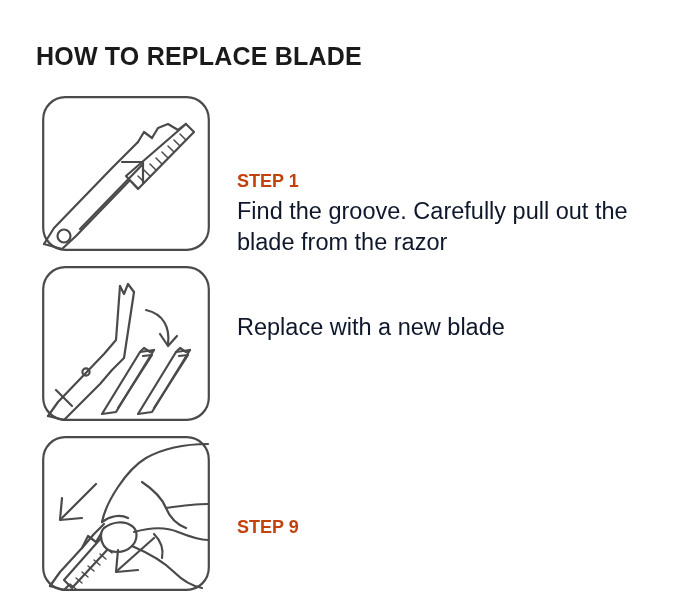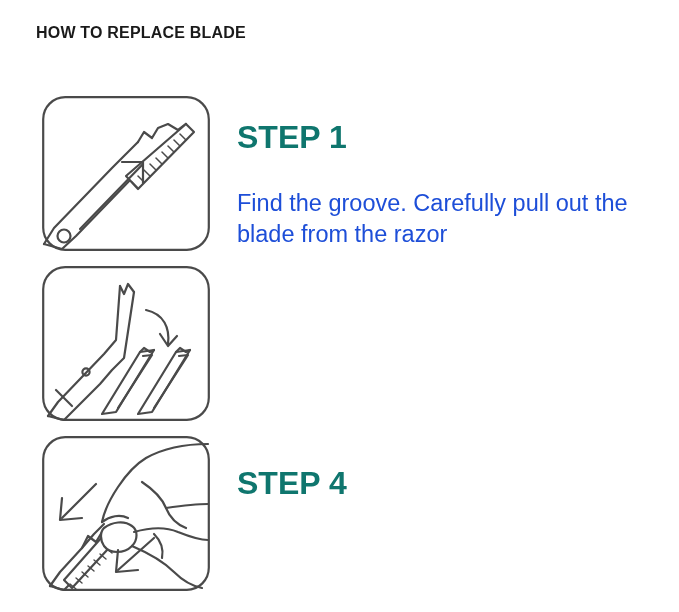--- a/index.html
+++ b/index.html
@@ -11,22 +11,22 @@
     width: 679px;
     height: 612px;
     position: relative;
     font-family: "Liberation Sans", sans-serif;
     color: #1a1a1a;
     overflow: hidden;
   }
   #page-title {
     position: absolute;
     left: 36px;
-    top: 24px;
-    font-size: 16px;
+    top: 42px;
+    font-size: 25px;
     font-weight: bold;
     letter-spacing: 0.2px;
     color: #1a1a1a;
     white-space: nowrap;
   }
   .step-row {
     position: absolute;
     left: 0;
     width: 679px;
   }
@@ -46,32 +46,32 @@
   .step-text {
     position: absolute;
     left: 237px;
     width: 440px;
   }
   #step-text-0 { top: 28px; }
   #step-text-1 { top: 48px; }
   #step-text-2 { top: 34px; }
 
   .step-label {
-    font-size: 32px;
+    font-size: 18px;
     font-weight: bold;
     line-height: 30px;
-    color: #0f766e;
+    color: #c2410c;
     white-space: nowrap;
+    margin-top: 44px;
   }
   .step-desc {
     font-size: 23.5px;
     font-weight: normal;
     line-height: 31px;
-    color: #1d4ed8;
-    margin-top: 36px;
+    color: #0f172a;
   }
 </style>
 </head>
 <body>
 
 <div id="page-title">HOW TO REPLACE BLADE</div>
 
 <div class="step-row" id="step-row-0">
 
   <div class="panel">
@@ -142,20 +142,21 @@
         <g>
           <path d="M134 86 L148 84 L110 146 L96 148 Z" fill="#ffffff"></path>
           <path d="M137 90 L146 89 L112 142"></path>
           <path d="M134 86 L138 82 L144 86 L148 84"></path>
         </g>
       </g>
     </svg>
   </div>
 
   <div class="step-text" id="step-text-1">
+    <div class="step-desc">Replace with a new blade</div>
   </div>
 </div>
 
 <div class="step-row" id="step-row-2">
 
   <div class="panel">
     <svg width="168" height="155" viewBox="0 0 168 155" xmlns="http://www.w3.org/2000/svg">
       <rect x="1.2" y="1.2" width="165.6" height="152.6" rx="22" ry="22" fill="#ffffff" stroke="#4a4a4a" stroke-width="2.2"></rect>
       <g fill="none" stroke="#4a4a4a" stroke-width="2.2" stroke-linecap="round" stroke-linejoin="round">
 
@@ -193,15 +194,15 @@
         </g>
         <g>
           <path d="M112 102 L76 134"></path>
           <path d="M76 114 L74 136 L96 134"></path>
         </g>
       </g>
     </svg>
   </div>
 
   <div class="step-text" id="step-text-2">
-    <div class="step-label">STEP 4</div>
+    <div class="step-label">STEP 9</div>
   </div>
 </div>
 
 </body></html>

